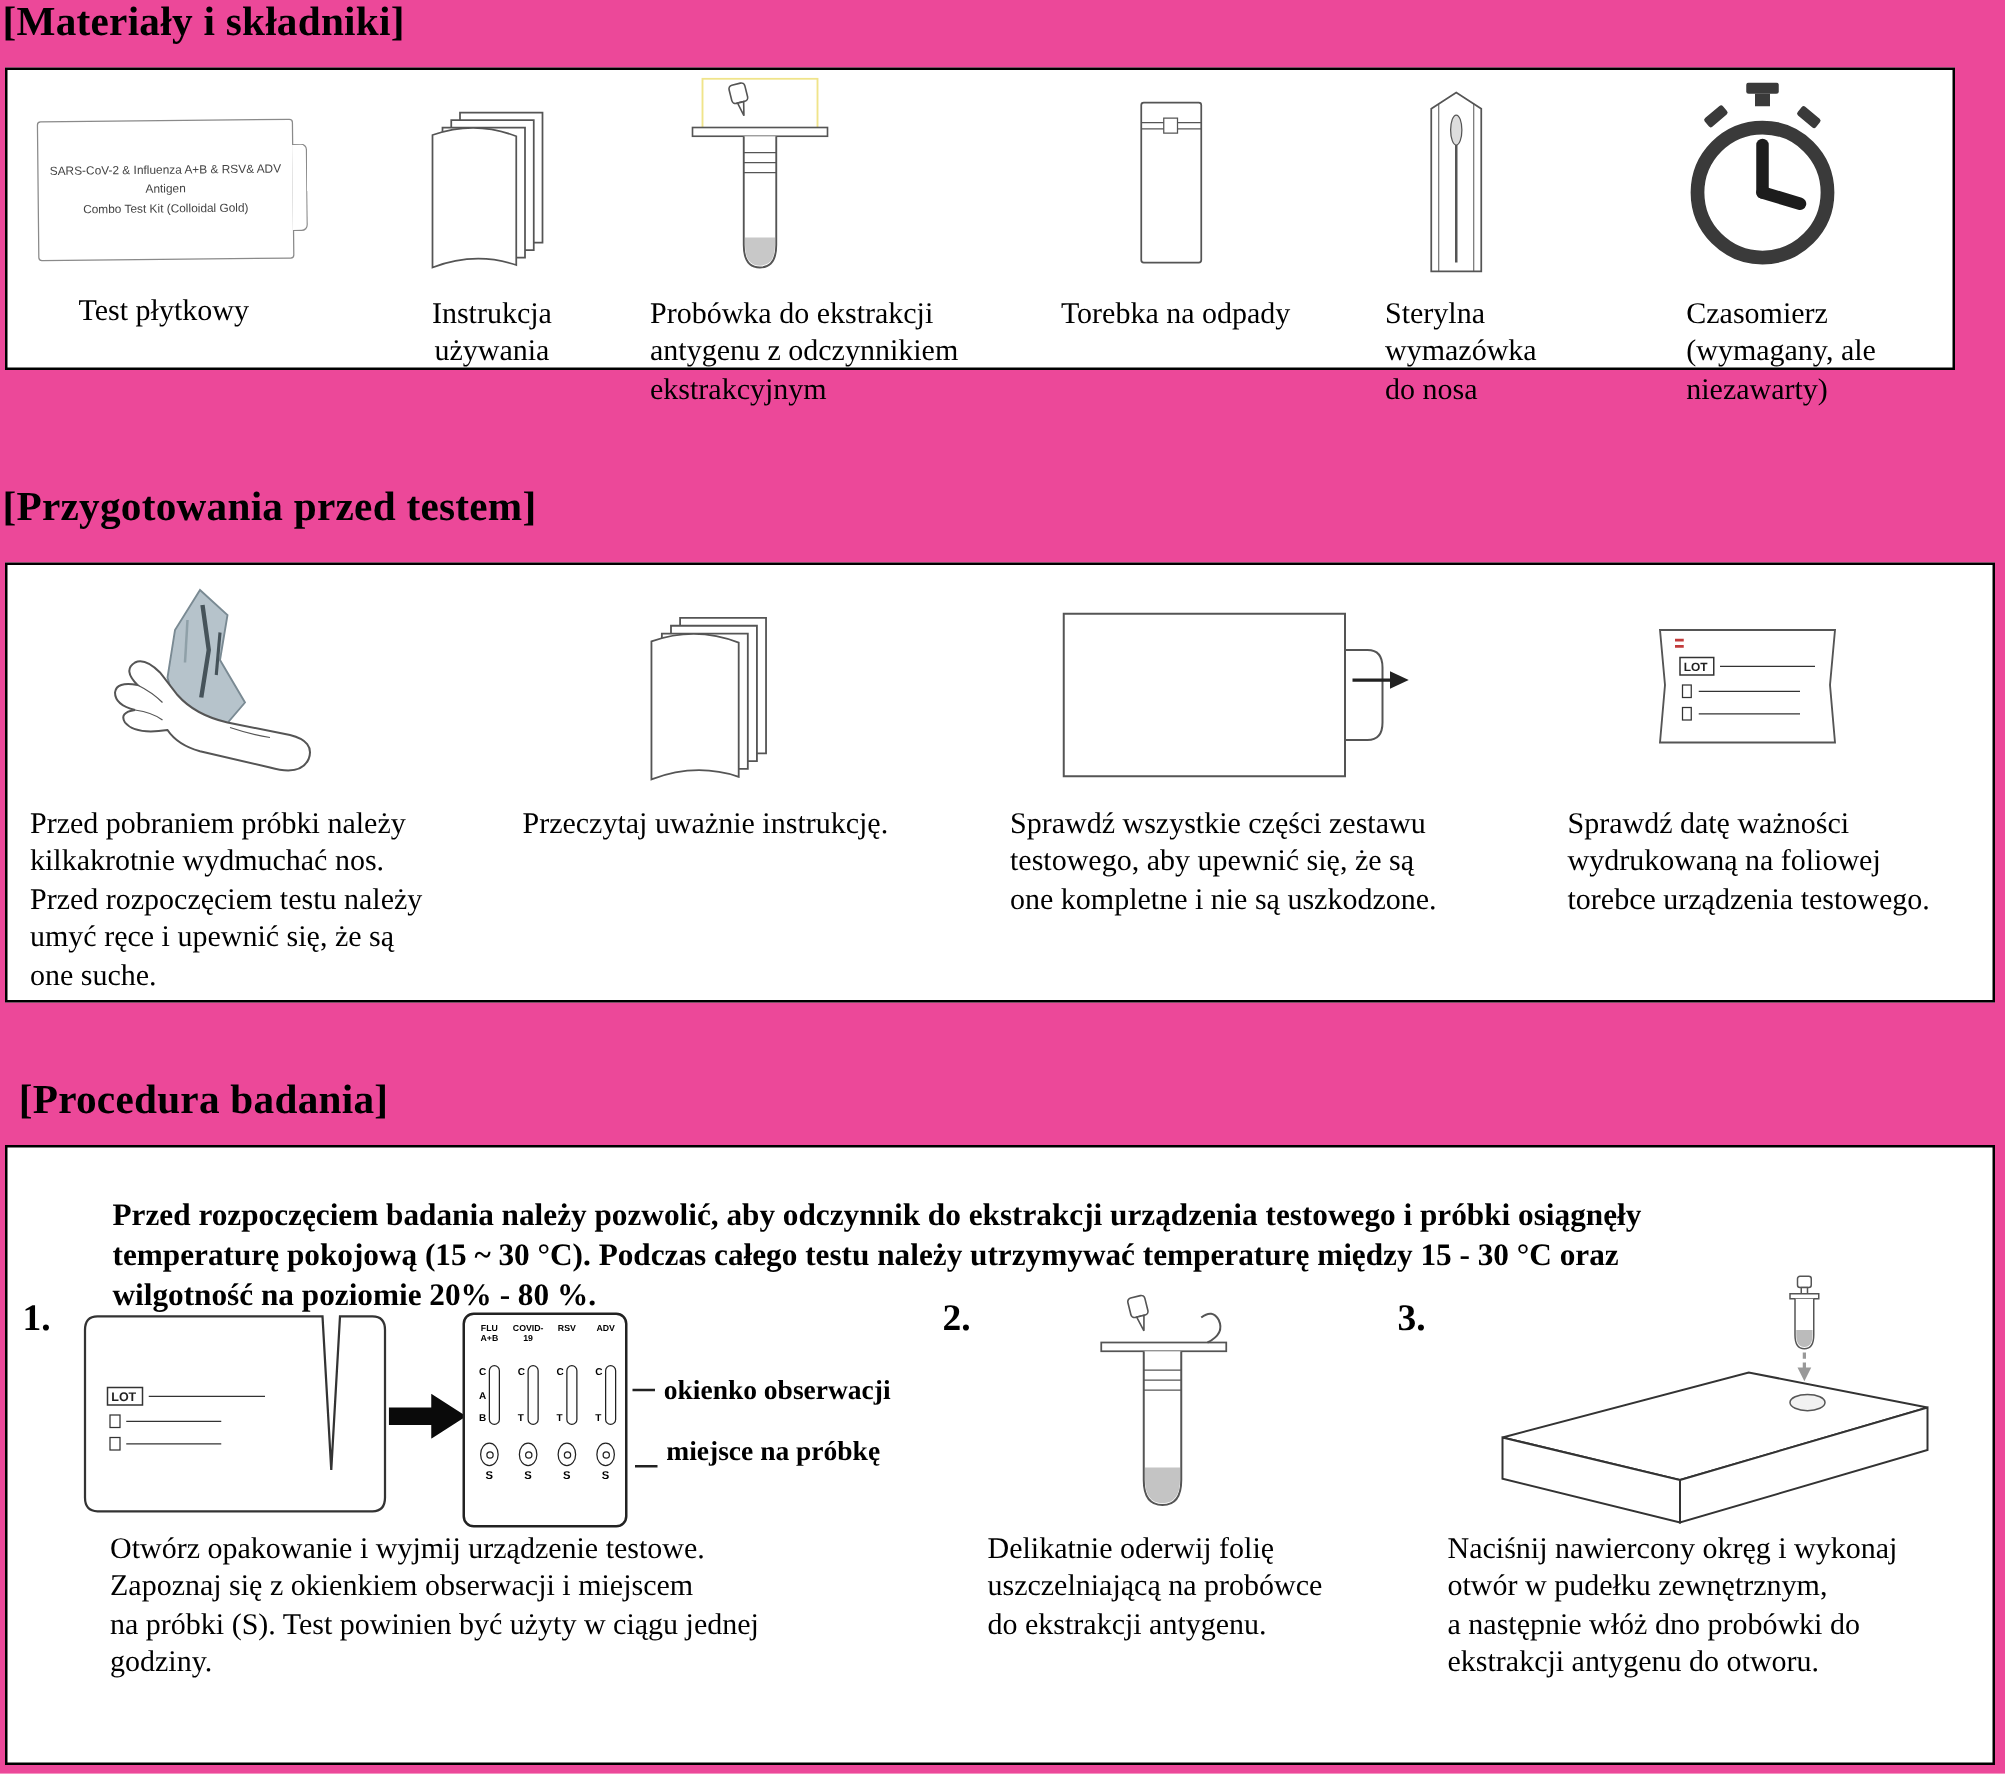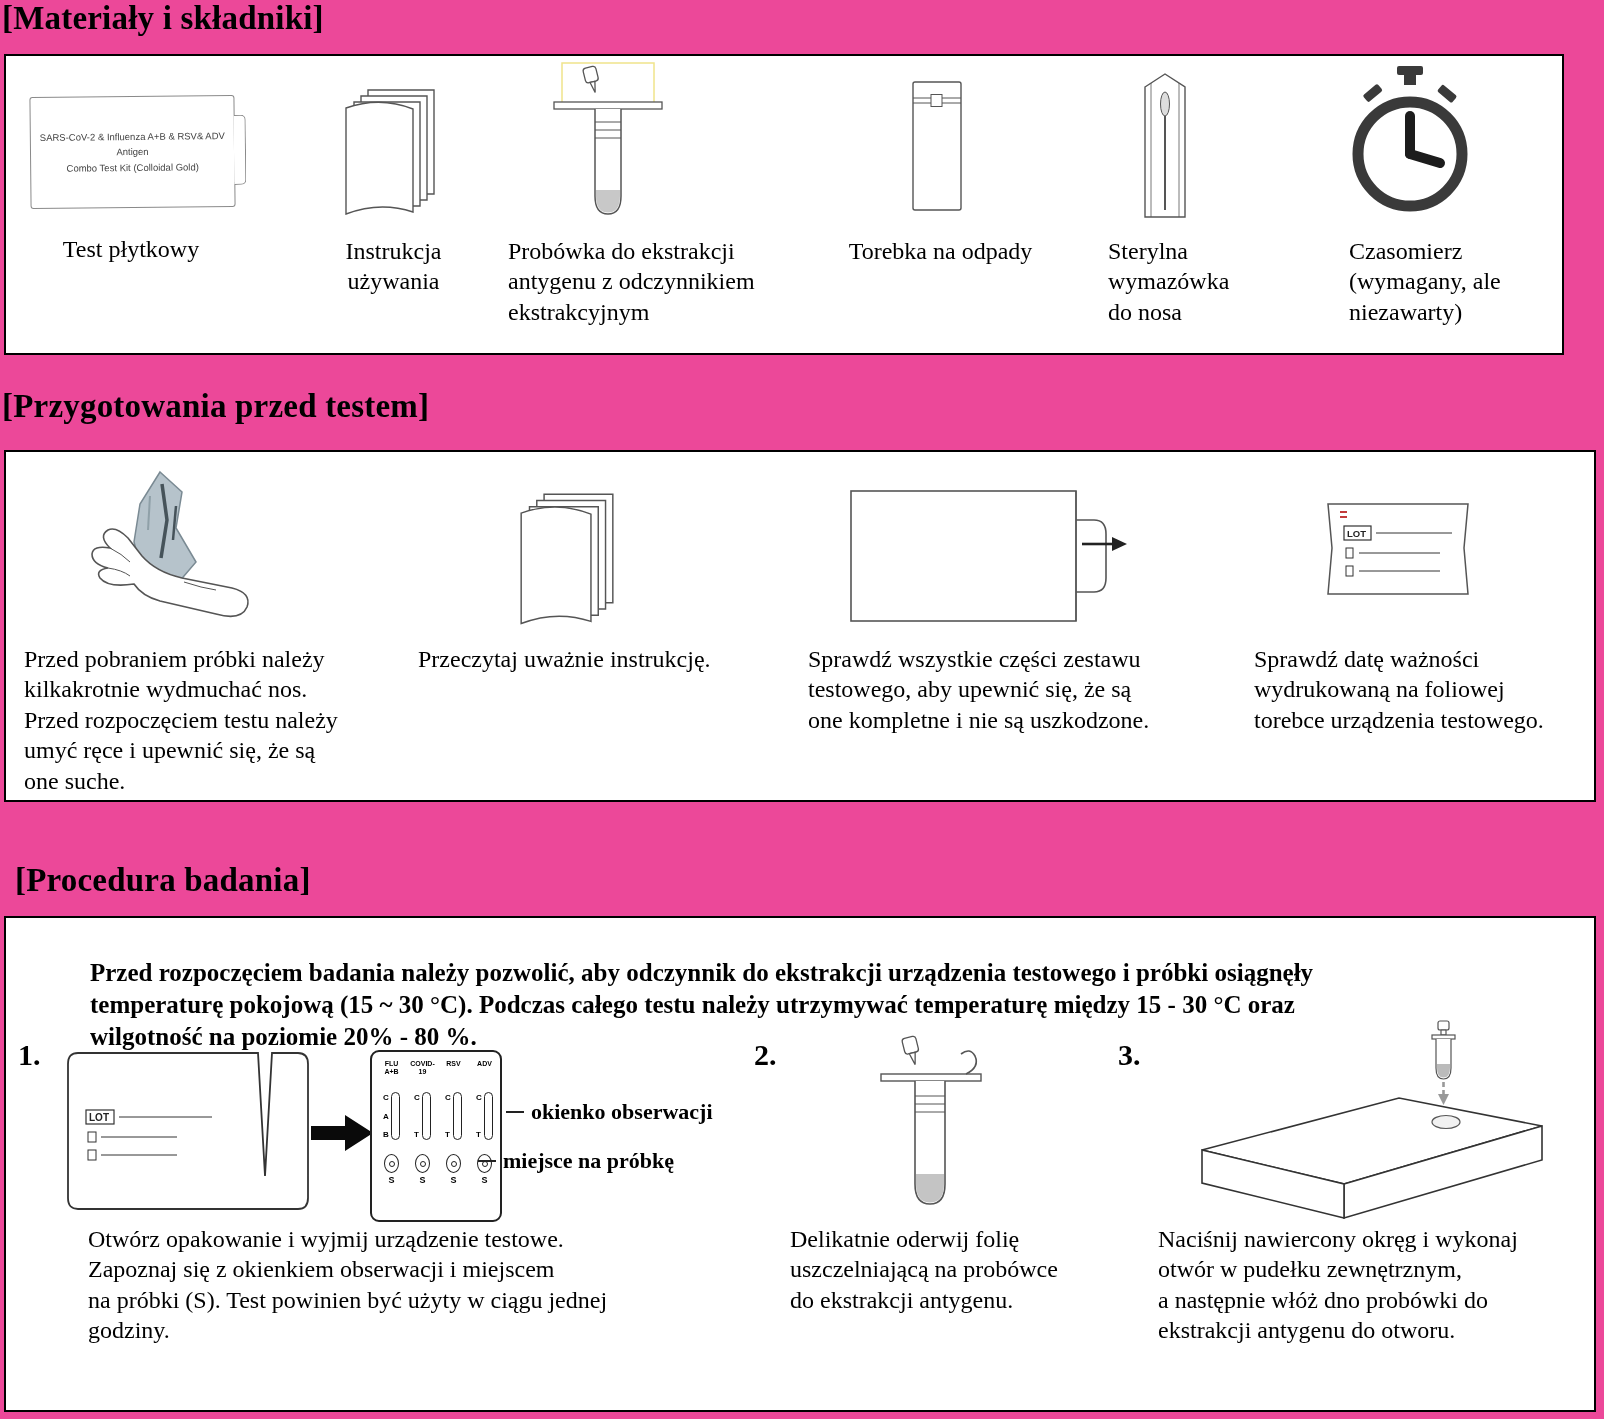--- a/index.html
+++ b/index.html
@@ -40,21 +40,21 @@
   .ann { position:absolute; display:flex; align-items:center; font-size:22px; font-weight:bold; white-space:nowrap; }
   .ann-line { width:18px; height:0; border-top:2px solid #222; margin-right:7px; }
 </style>
 </head>
 <body>
 
 <div class="page">
 
   <div class="sec-title" style="left:2px; top:0px;">[Materiały i składniki]</div>
 
-  <div class="panel" style="left:4px; top:54px; width:1560px; height:301px;">
+  <div class="panel" style="left:4px; top:54px; width:1560px; height:242px;">
 
     <div class="kitbox">
       <div class="kitbox-tab"></div>
       <div class="kitbox-text">SARS-CoV-2 &amp; Influenza A+B &amp; RSV&amp; ADV Antigen
 Combo Test Kit (Colloidal Gold)</div>
     </div>
     <div class="cap center" style="left:10px; top:178px; width:230px;">Test płytkowy</div>
 
     <svg class="abs" style="left:334px; top:26px;" width="100" height="144" viewBox="0 0 100 144">
       <g fill="#fff" stroke="#555" stroke-width="1.4">
@@ -73,21 +73,21 @@
         <rect x="40" y="5" width="13" height="15" rx="3"></rect>
         <path d="M44 20 L49 20 L46.5 31 Z"></path>
       </g>
       <rect x="8" y="40" width="108" height="7" fill="#fff" stroke="#555" stroke-width="1.3"></rect>
       <path d="M49 47 L49 134 Q49 152 62 152 Q75 152 75 134 L75 47" fill="#fff" stroke="#555" stroke-width="1.5"></path>
       <line x1="49" y1="60" x2="75" y2="60" stroke="#555" stroke-width="1"></line>
       <line x1="49" y1="68" x2="75" y2="68" stroke="#555" stroke-width="1"></line>
       <line x1="49" y1="76" x2="75" y2="76" stroke="#555" stroke-width="1"></line>
       <path d="M50 128 L74 128 L74 134 Q74 150.5 62 150.5 Q50 150.5 50 134 Z" fill="#c8c8c8"></path>
     </svg>
-    <div class="cap" style="left:502px; top:180px; width:300px;">Probówka do ekstrakcji
+    <div class="cap" style="left:514px; top:180px; width:300px;">Probówka do ekstrakcji
 antygenu z odczynnikiem
 ekstrakcyjnym</div>
 
     <svg class="abs" style="left:900px; top:20px;" width="64" height="140" viewBox="0 0 64 140">
       <rect x="7" y="6" width="48" height="128" rx="2" fill="#fff" stroke="#555" stroke-width="1.4"></rect>
       <line x1="7" y1="22" x2="55" y2="22" stroke="#555" stroke-width="1"></line>
       <line x1="7" y1="27" x2="55" y2="27" stroke="#555" stroke-width="1"></line>
       <rect x="25" y="18.5" width="11" height="12" fill="#fff" stroke="#555" stroke-width="1"></rect>
     </svg>
     <div class="cap center" style="left:822px; top:180px; width:225px;">Torebka na odpady</div>
@@ -259,21 +259,21 @@
             <div class="cas-well-inner"></div>
           </div>
         <div class="cas-s">S</div>
       </div>
     </div>
 
     <div class="ann" style="left:500px; top:181px;">
       <span class="ann-line"></span>
       <span>okienko obserwacji</span>
     </div>
-    <div class="ann" style="left:472px; top:230px;">
+    <div class="ann" style="left:502px; top:230px;align-items:flex-end;">
       <span class="ann-line"></span>
       <span>miejsce na próbkę</span>
     </div>
 
     <div class="cap" style="left:82px; top:306px; width:650px;">Otwórz opakowanie i wyjmij urządzenie testowe.
 Zapoznaj się z okienkiem obserwacji i miejscem
 na próbki (S). Test powinien być użyty w ciągu jednej
 godziny.</div>
 
     <div class="stepnum" style="left:748px; top:120px;">2.</div>

